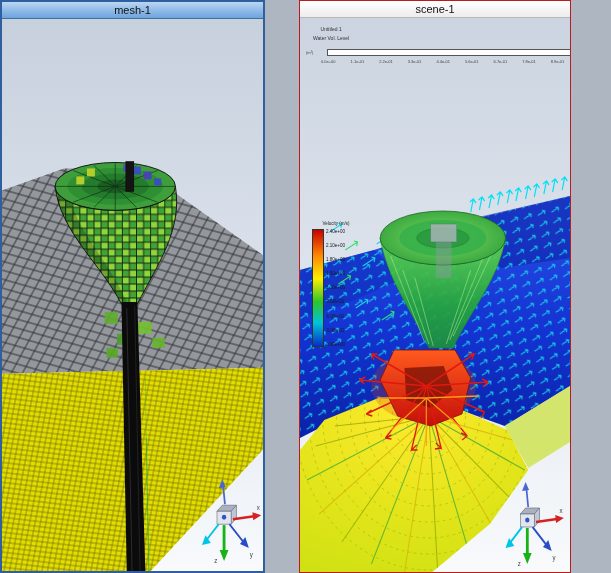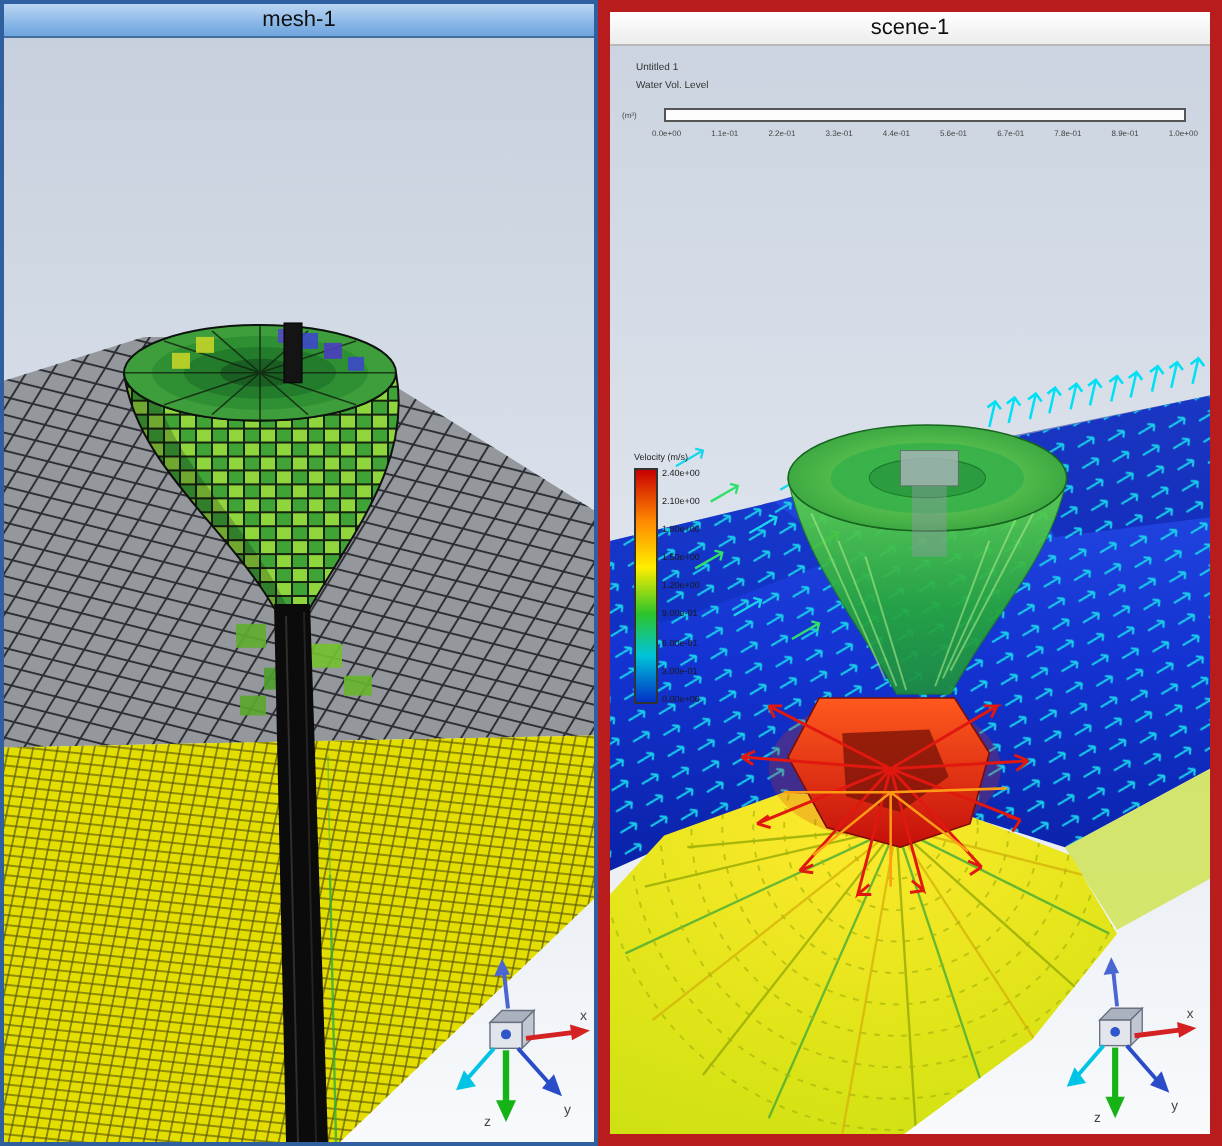--- a/index.html
+++ b/index.html
@@ -1,22 +1,22 @@
 <!DOCTYPE html>
 <html><head>
 <meta charset="utf-8">
 <style>
   html,body{margin:0;padding:0;}
   body{
     width:611px;height:573px;position:relative;overflow:hidden;
     background:#aeb6c2;font-family:"Liberation Sans",sans-serif;
   }
   .window{position:absolute;top:0;height:573px;box-sizing:border-box;display:flex;flex-direction:column;}
-  #win-mesh{left:0;width:299px;border:2px solid #2f5f9e;}
-  #win-scene{left:299px;width:312px;border:6px solid #b91c1c;}
+  #win-mesh{left:0;width:265px;border:2px solid #2f5f9e;}
+  #win-scene{left:299px;width:272px;border:1px solid #b91c1c;text-align:center;}
   .titlebar{
     height:16px;flex:0 0 16px;display:flex;align-items:center;justify-content:center;
     font-size:11px;color:#101010;user-select:none;
   }
   #win-mesh .titlebar{background:linear-gradient(180deg,#bcd6f2 0%,#8db9e8 55%,#6ea4dd 100%);border-bottom:1px solid #41709f;}
   #win-scene .titlebar{background:linear-gradient(180deg,#ffffff 0%,#ececec 100%);border-bottom:1px solid #b8b8b8;}
   .viewport{
     position:relative;flex:1 1 auto;overflow:hidden;
     background:linear-gradient(180deg,#c7d0dd 0%,#d9e0ea 45%,#f7f9fb 100%);
   }

